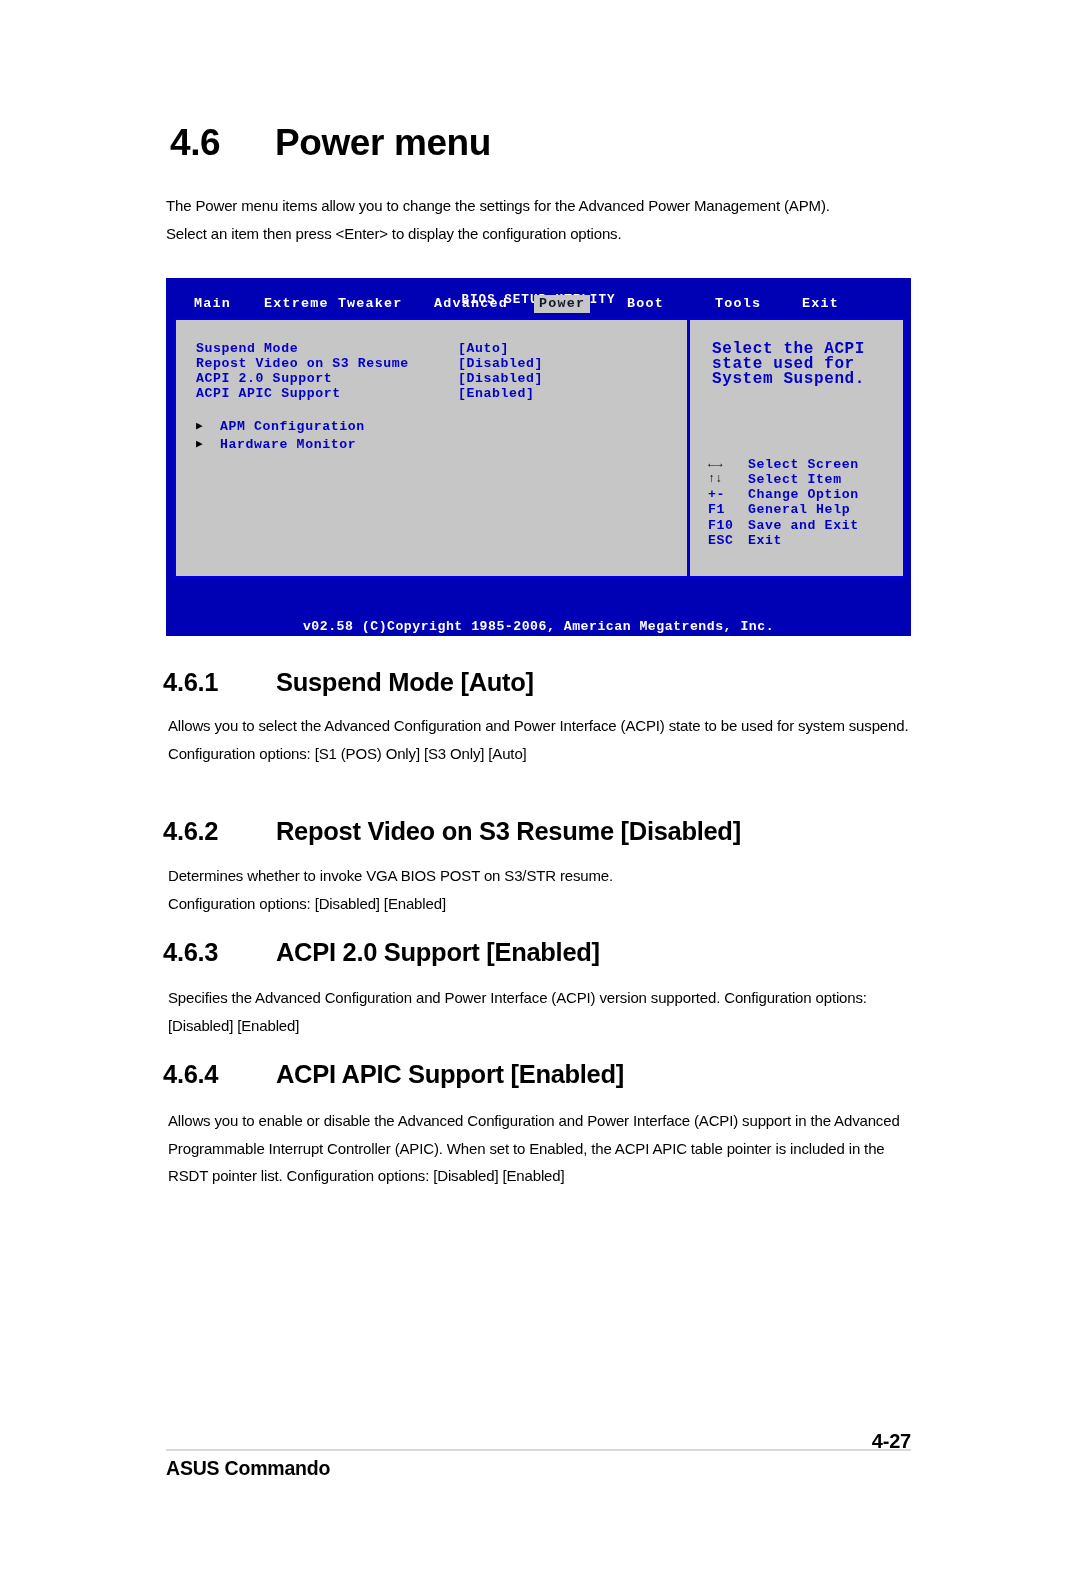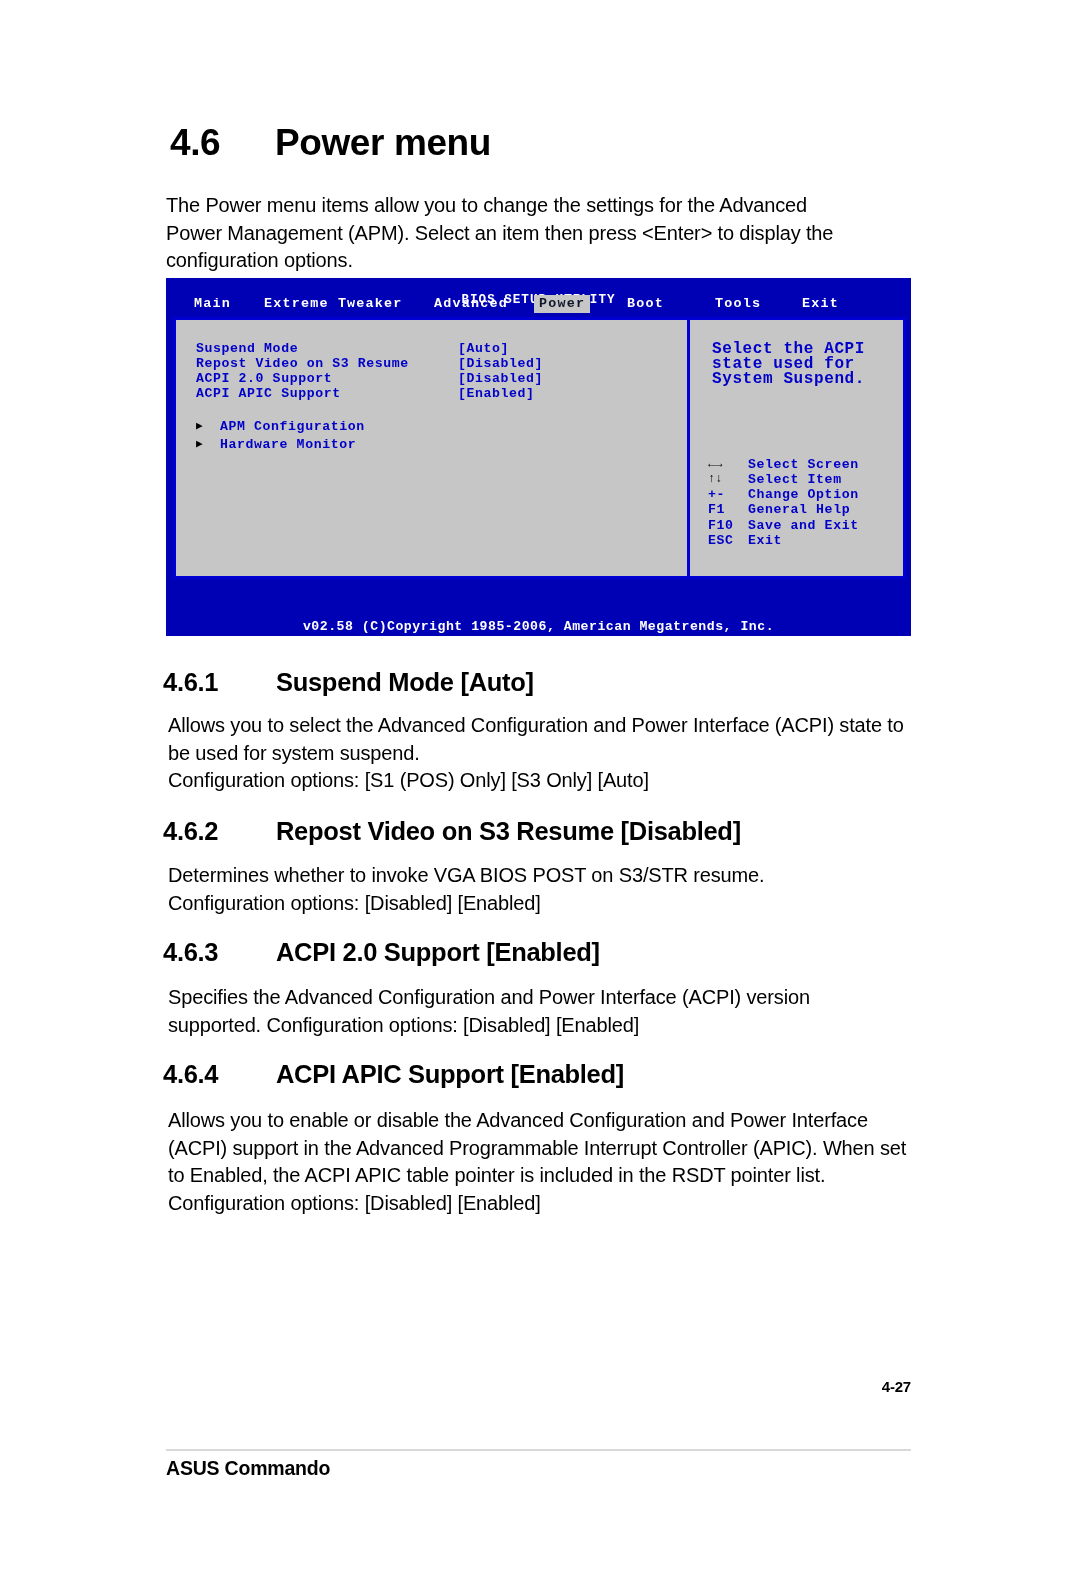--- a/index.html
+++ b/index.html
@@ -33,21 +33,21 @@
     align-items: flex-start;
     font-weight: bold;
     font-size: 37px;
     letter-spacing: -0.4px;
   }
   .h1-num { width: 105px; }
   .h1-text { }
 
   .body-text {
     position: absolute;
-    font-size: 20px;
+    font-size: 15px;
     line-height: 27.5px;
     color: #000;
     letter-spacing: -0.15px;
   }
 
   .intro {
     left: 166px;
     top: 192px;
     width: 690px;
   }
@@ -217,22 +217,22 @@
     position: absolute;
     left: 166px;
     top: 1457px;
     font-size: 19.5px;
     font-weight: bold;
     letter-spacing: -0.2px;
   }
   .foot-right {
     position: absolute;
     right: 169px;
-    top: 1378px;
-    font-size: 15px;
+    top: 1430px;
+    font-size: 20px;
     font-weight: bold;
     letter-spacing: -0.2px;
   }
 </style>
 </head>
 <body>
 
 <div class="page">
 
   <div class="h1-row">

